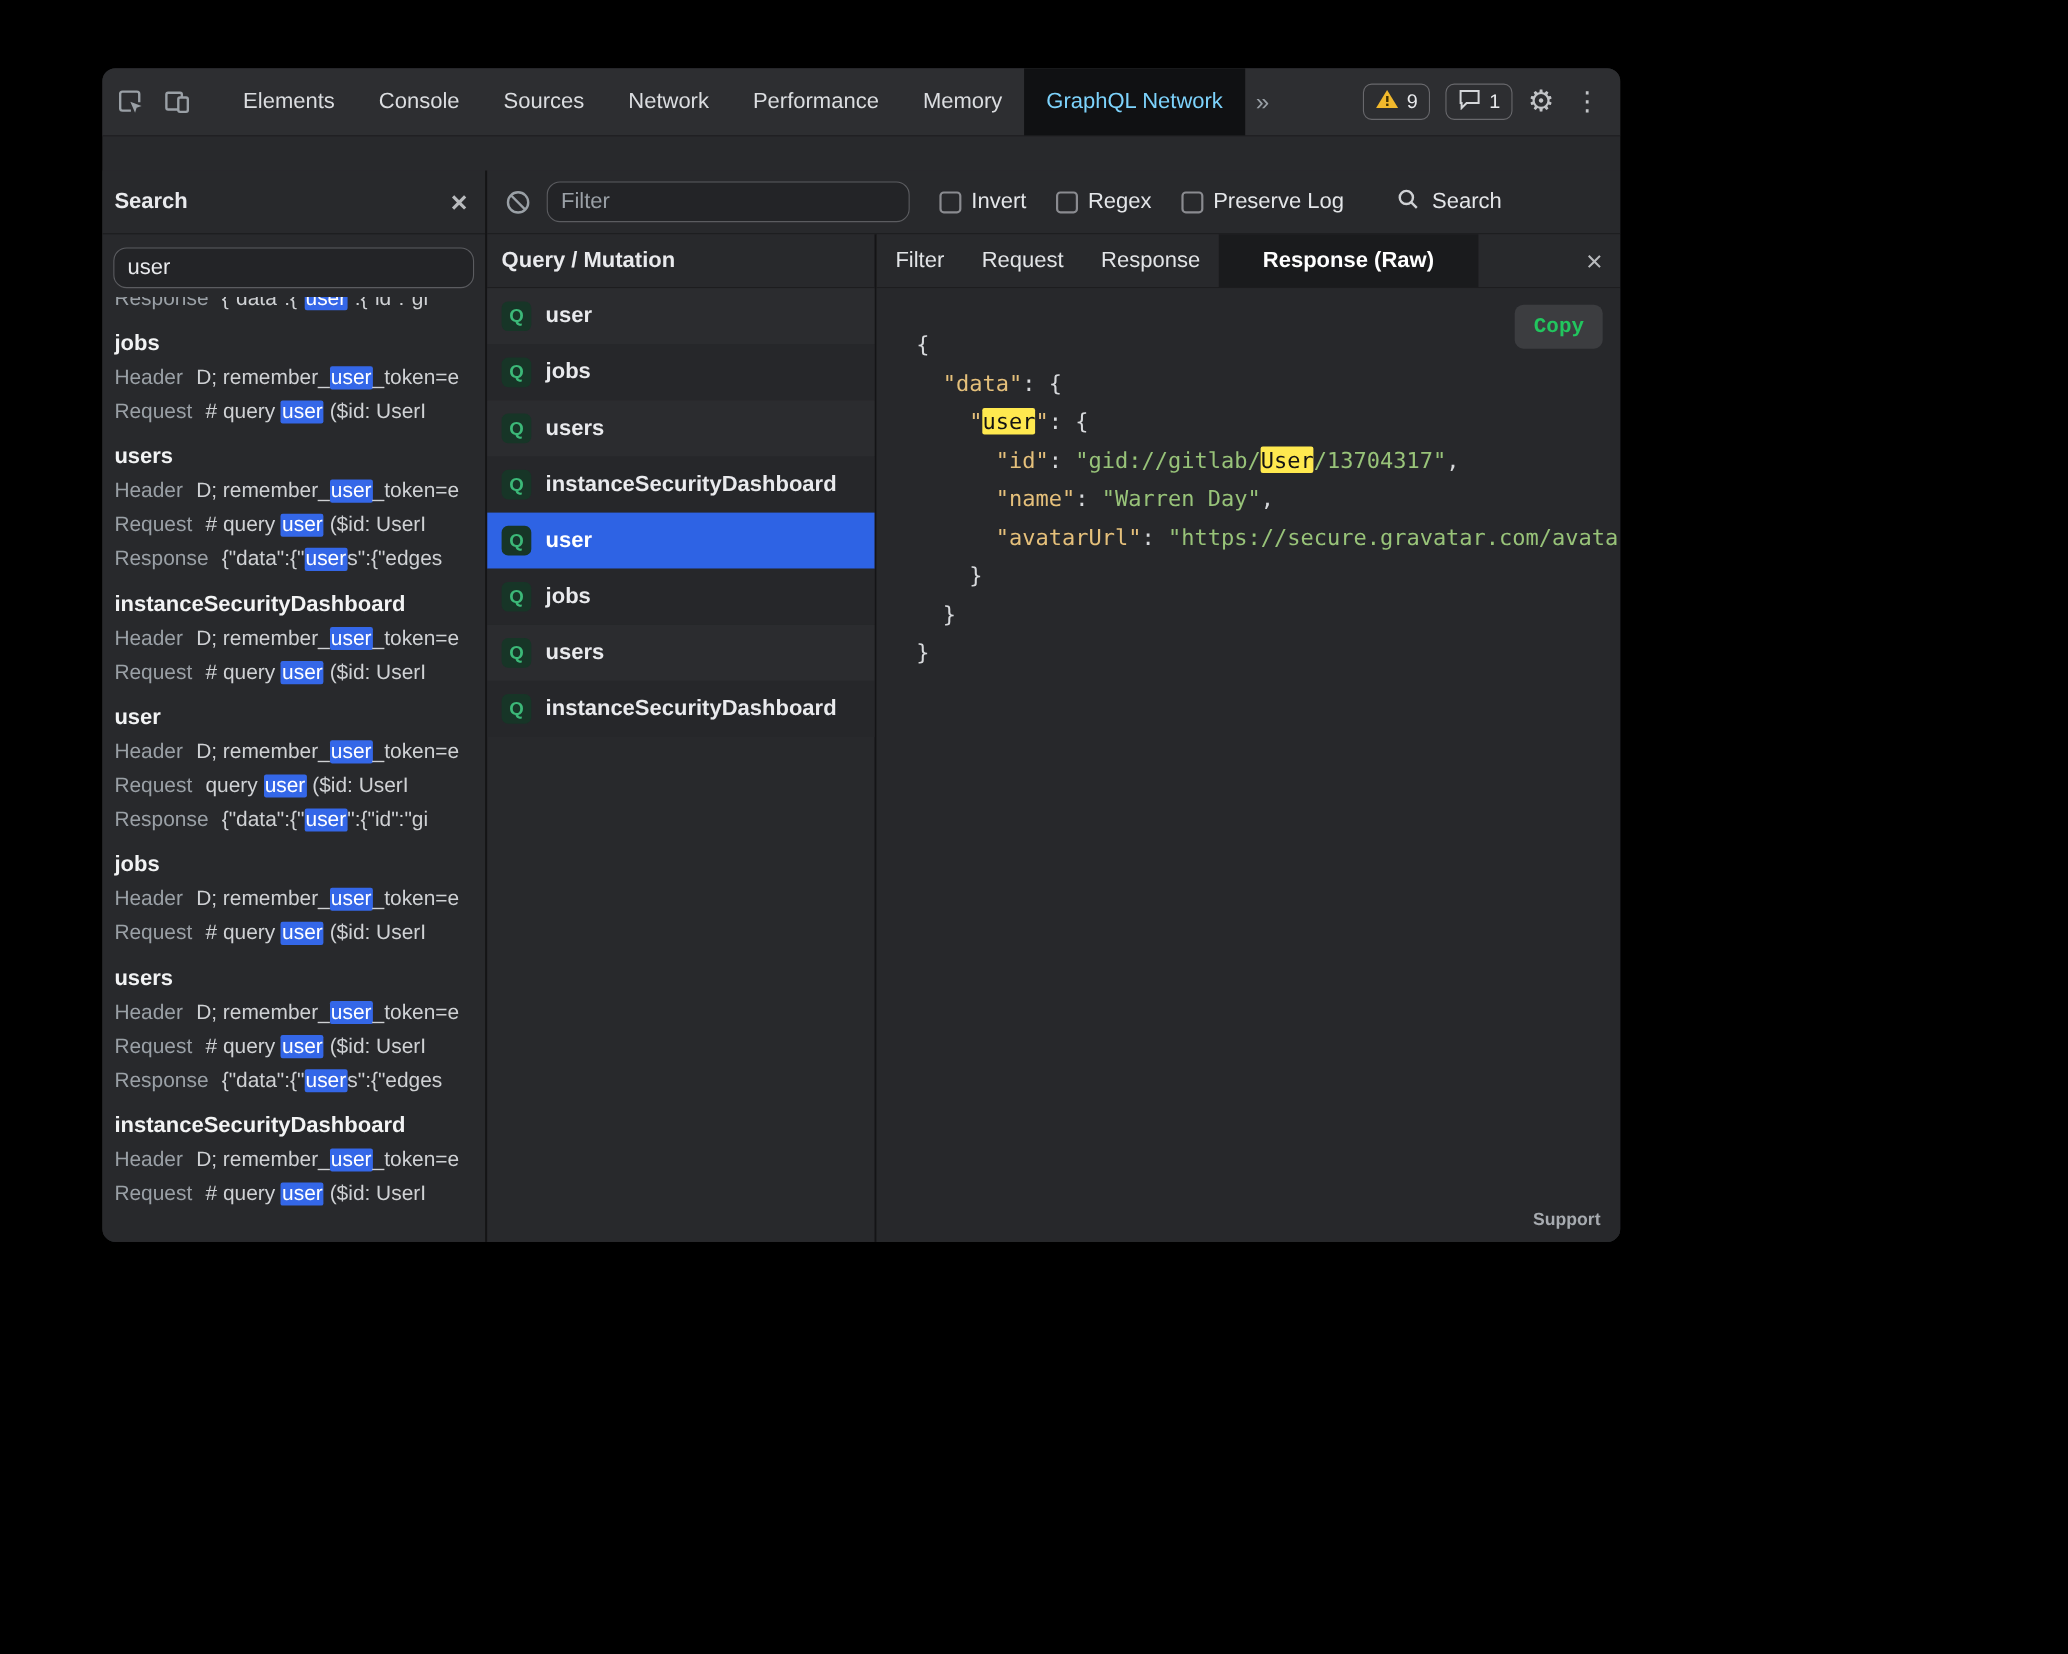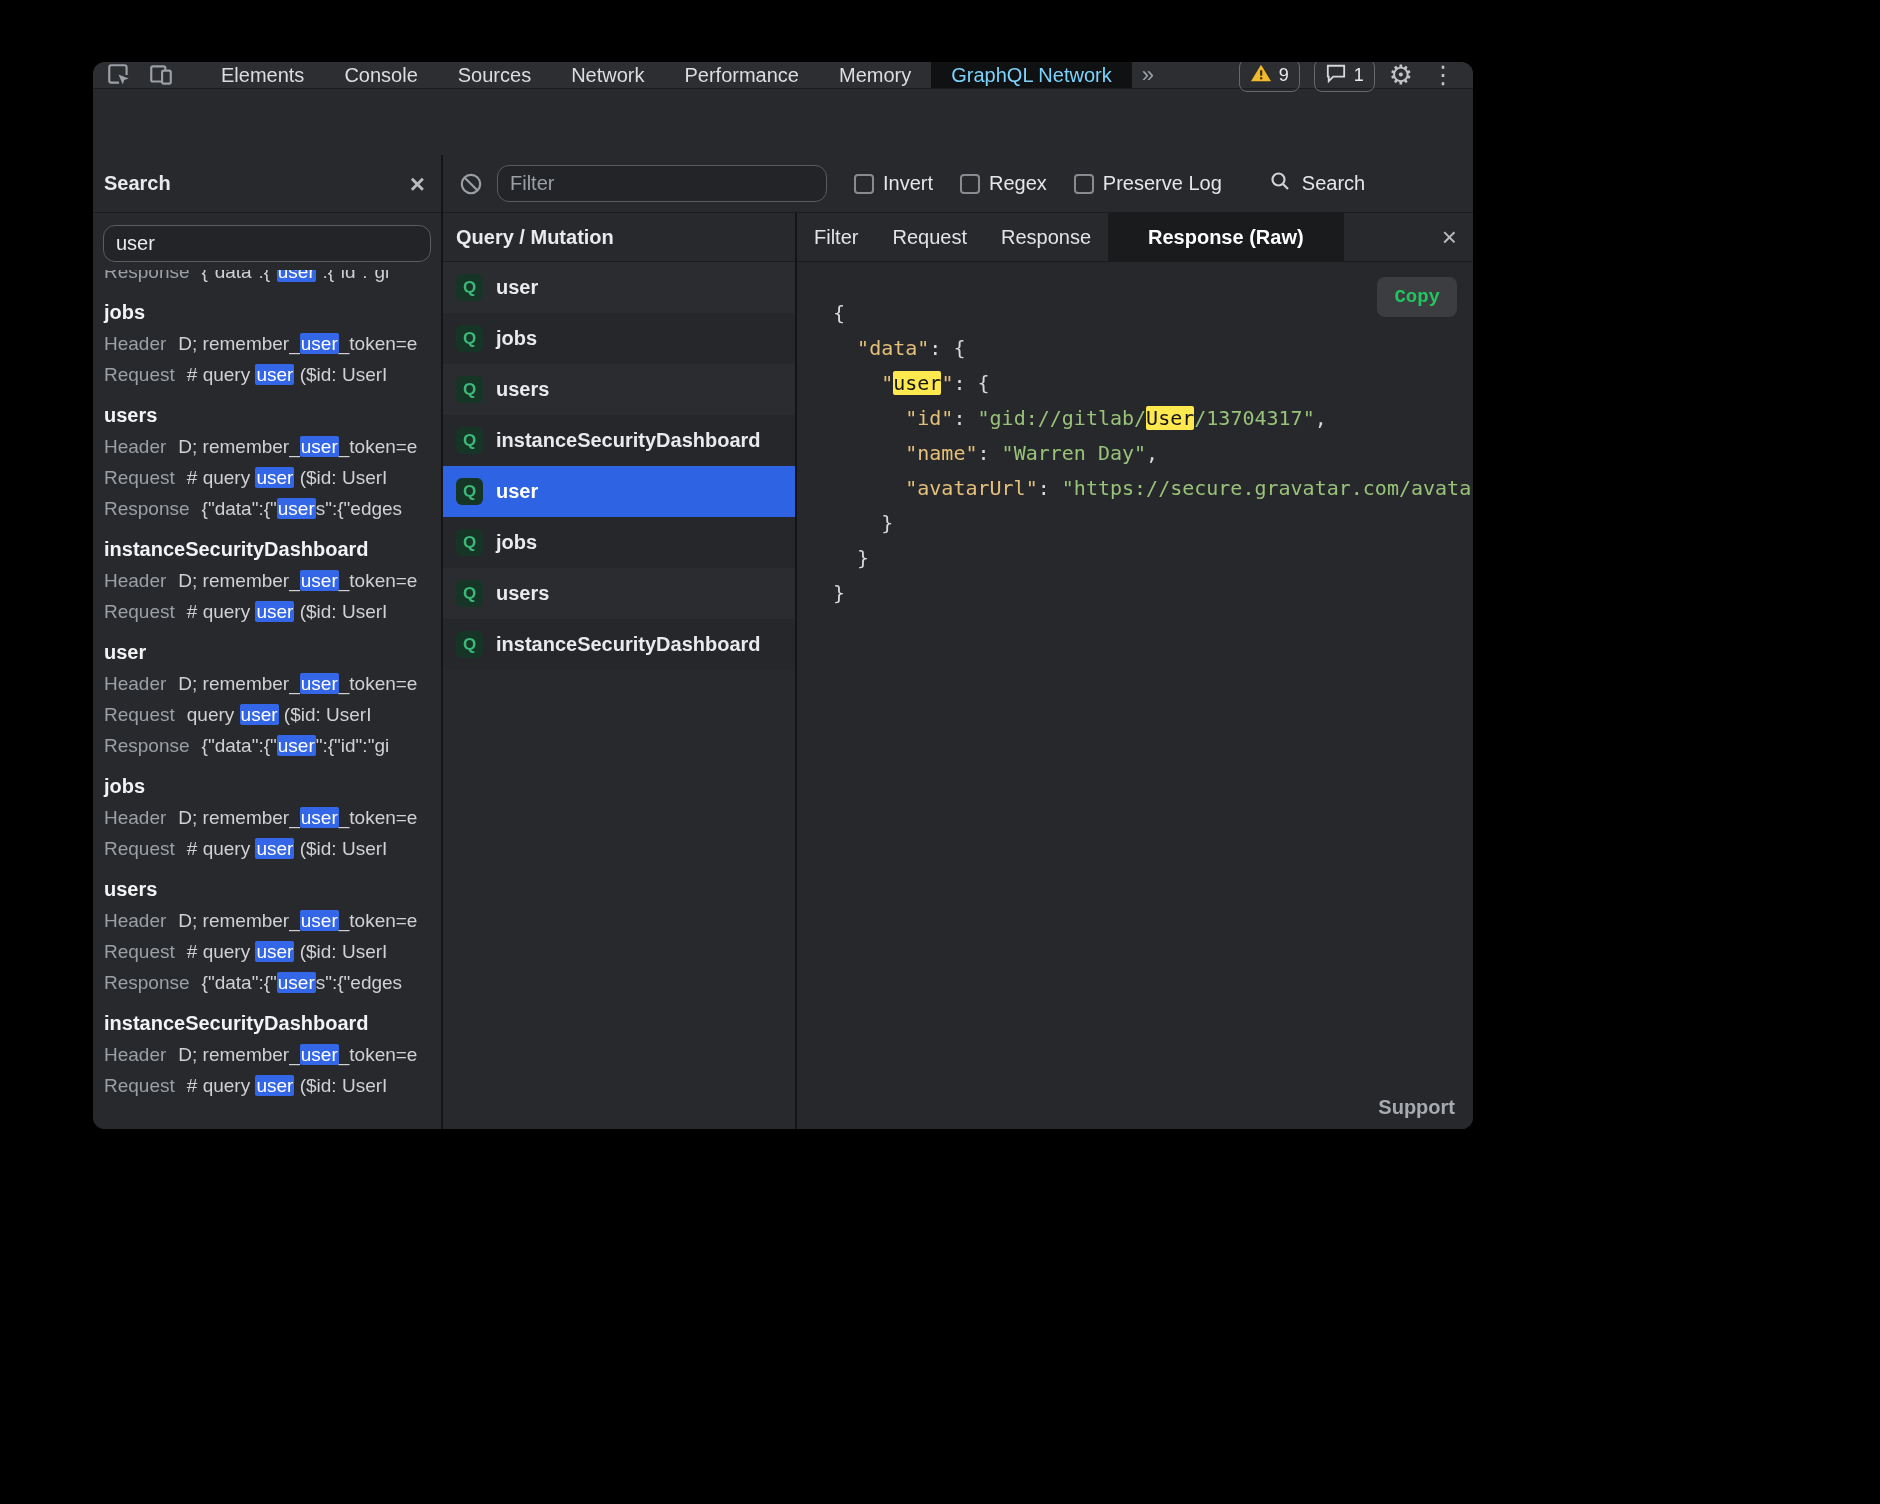--- a/index.html
+++ b/index.html
@@ -9,21 +9,21 @@
     border-radius:12px;overflow:hidden;font-size:20px;color:#e9eaed;box-shadow:0 0 40px rgba(0,0,0,.8);}
 
   
   .titlebar{height:48px;background:#3e3f42;display:flex;align-items:center;justify-content:center;
     position:relative;font-weight:bold;color:#ededee;}
   .lights{position:absolute;left:20px;top:0;height:100%;display:flex;align-items:center;gap:16px;}
   .light{width:18px;height:18px;border-radius:50%;display:inline-block;}
   .light.red{background:#ff5f57}.light.yellow{background:#febc2e}.light.green{background:#28c840}
 
   
-  .toolbar{height:27px;background:#2d2e31;display:flex;align-items:center;border-bottom:1px solid #1c1c1e;}
+  .toolbar{height:62px;background:#2d2e31;display:flex;align-items:center;border-bottom:1px solid #1c1c1e;}
   .ticon{width:28px;height:28px;display:flex;align-items:center;justify-content:center;flex:none;}
   .inspect{margin-left:12px}.device{margin-left:14px}
   .dt-tabs{display:flex;height:100%;margin-left:26px;}
   .dt-tab{padding:0 20px;display:flex;align-items:center;color:#dbdde0;white-space:nowrap;}
   .dt-tab.selected{background:#101113;color:#7dd3fc;}
   .chevron{color:#9aa0a6;font-size:22px;padding:0 10px;}
   .tb-right{margin-left:auto;display:flex;align-items:center;gap:14px;margin-right:14px;}
   .badge{display:flex;align-items:center;gap:7px;border:1.5px solid #68686c;border-radius:8px;
     padding:3px 10px;font-size:18px;color:#e9eaed;}
   .gear{font-size:27px;color:#c2c4c7;line-height:1;}
@@ -80,21 +80,21 @@
   .pr-tabs .x{margin-right:16px;}
   .pr-content{position:relative;height:867px;background:#27282b;overflow:hidden;}
   .copy-btn{position:absolute;top:15px;right:16px;background:#3c3d40;border-radius:8px;
     padding:9px 17px;color:#22c55e;font-size:19px;font-weight:bold;font-family:Liberation Mono, monospace;}
   .raw{position:absolute;left:36px;top:34px;font-family:"DejaVu Sans Mono",monospace;font-size:20px;
     line-height:35px;white-space:pre;color:#d7d9dc;}
   .c-key{color:#e5c07b;}
   .c-string{color:#98c379;}
   .c-punct{color:#d7d9dc;}
   .c-match{background:#ffe94f;color:#141414;border-radius:2px;}
-  .support{position:absolute;right:18px;bottom:10px;color:#a7abb0;font-weight:bold;font-size:20px;}
+  .support{position:absolute;right:18px;bottom:10px;color:#a7abb0;font-weight:bold;font-size:16px;}
 </style>
 </head>
 <body>
 
 <div class="window">
 
 
   <div class="toolbar">
     <span class="ticon inspect">
       <svg width="26" height="26" viewBox="0 0 24 24">

